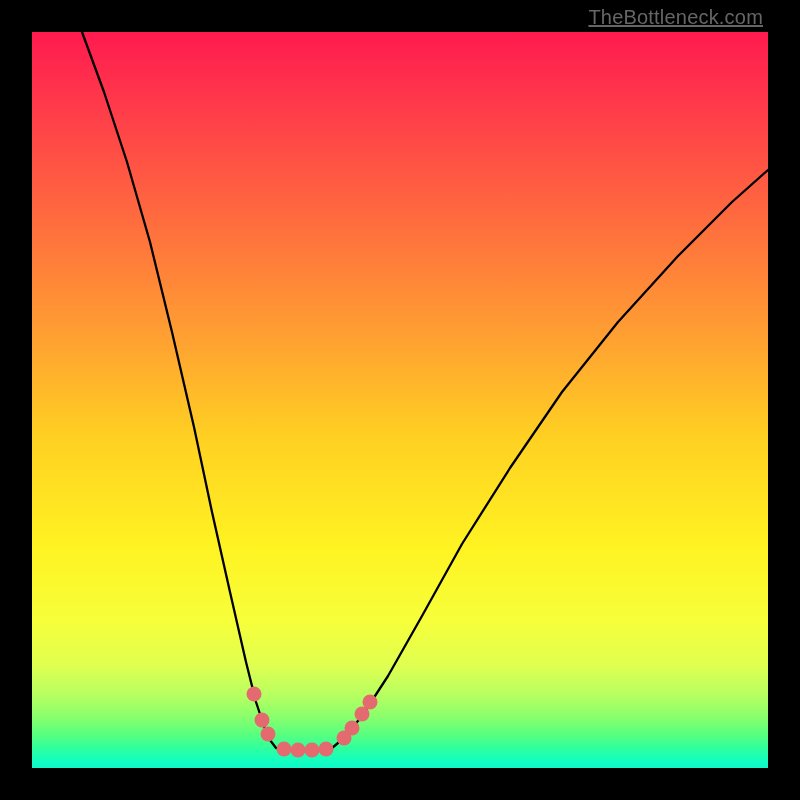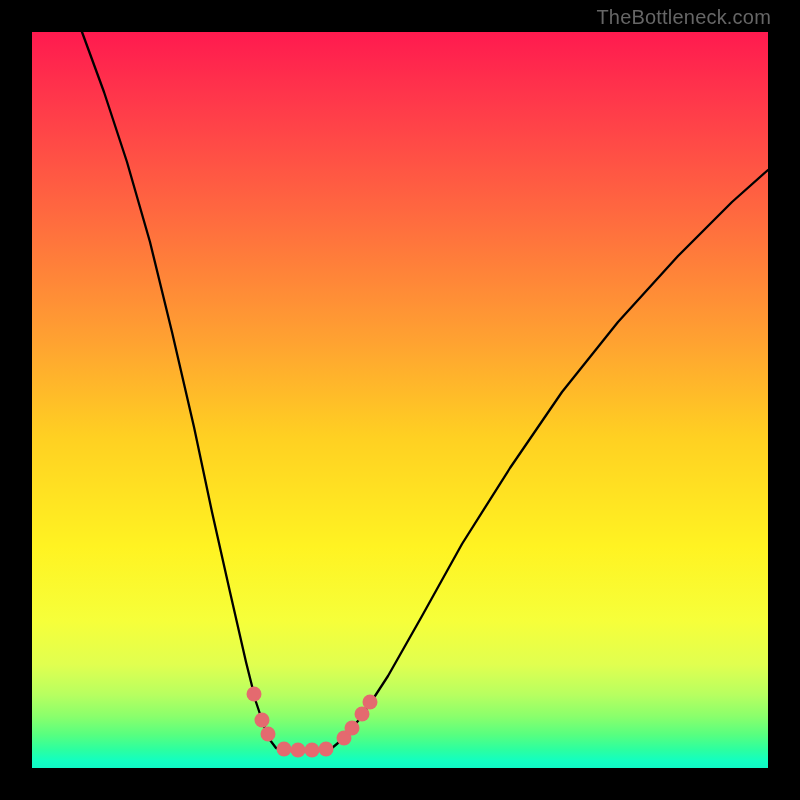--- a/index.html
+++ b/index.html
@@ -78,14 +78,14 @@
           <circle cx="266" cy="718" r="7.5" fill="#e46a6f"></circle>
           <circle cx="280" cy="718" r="7.5" fill="#e46a6f"></circle>
           <circle cx="294" cy="717" r="7.5" fill="#e46a6f"></circle>
           <circle cx="312" cy="706" r="7.5" fill="#e46a6f"></circle>
           <circle cx="320" cy="696" r="7.5" fill="#e46a6f"></circle>
           <circle cx="330" cy="682" r="7.5" fill="#e46a6f"></circle>
           <circle cx="338" cy="670" r="7.5" fill="#e46a6f"></circle>
         </g>
     </svg>
   </div>
-  <div class="watermark" id="wm" style="top: 6px; right: 29px;">TheBottleneck.com</div>
+  <div class="watermark" id="wm" style="top: 6px; right: 37px; text-decoration: underline;">TheBottleneck.com</div>
 </div>
 
 </body></html>

